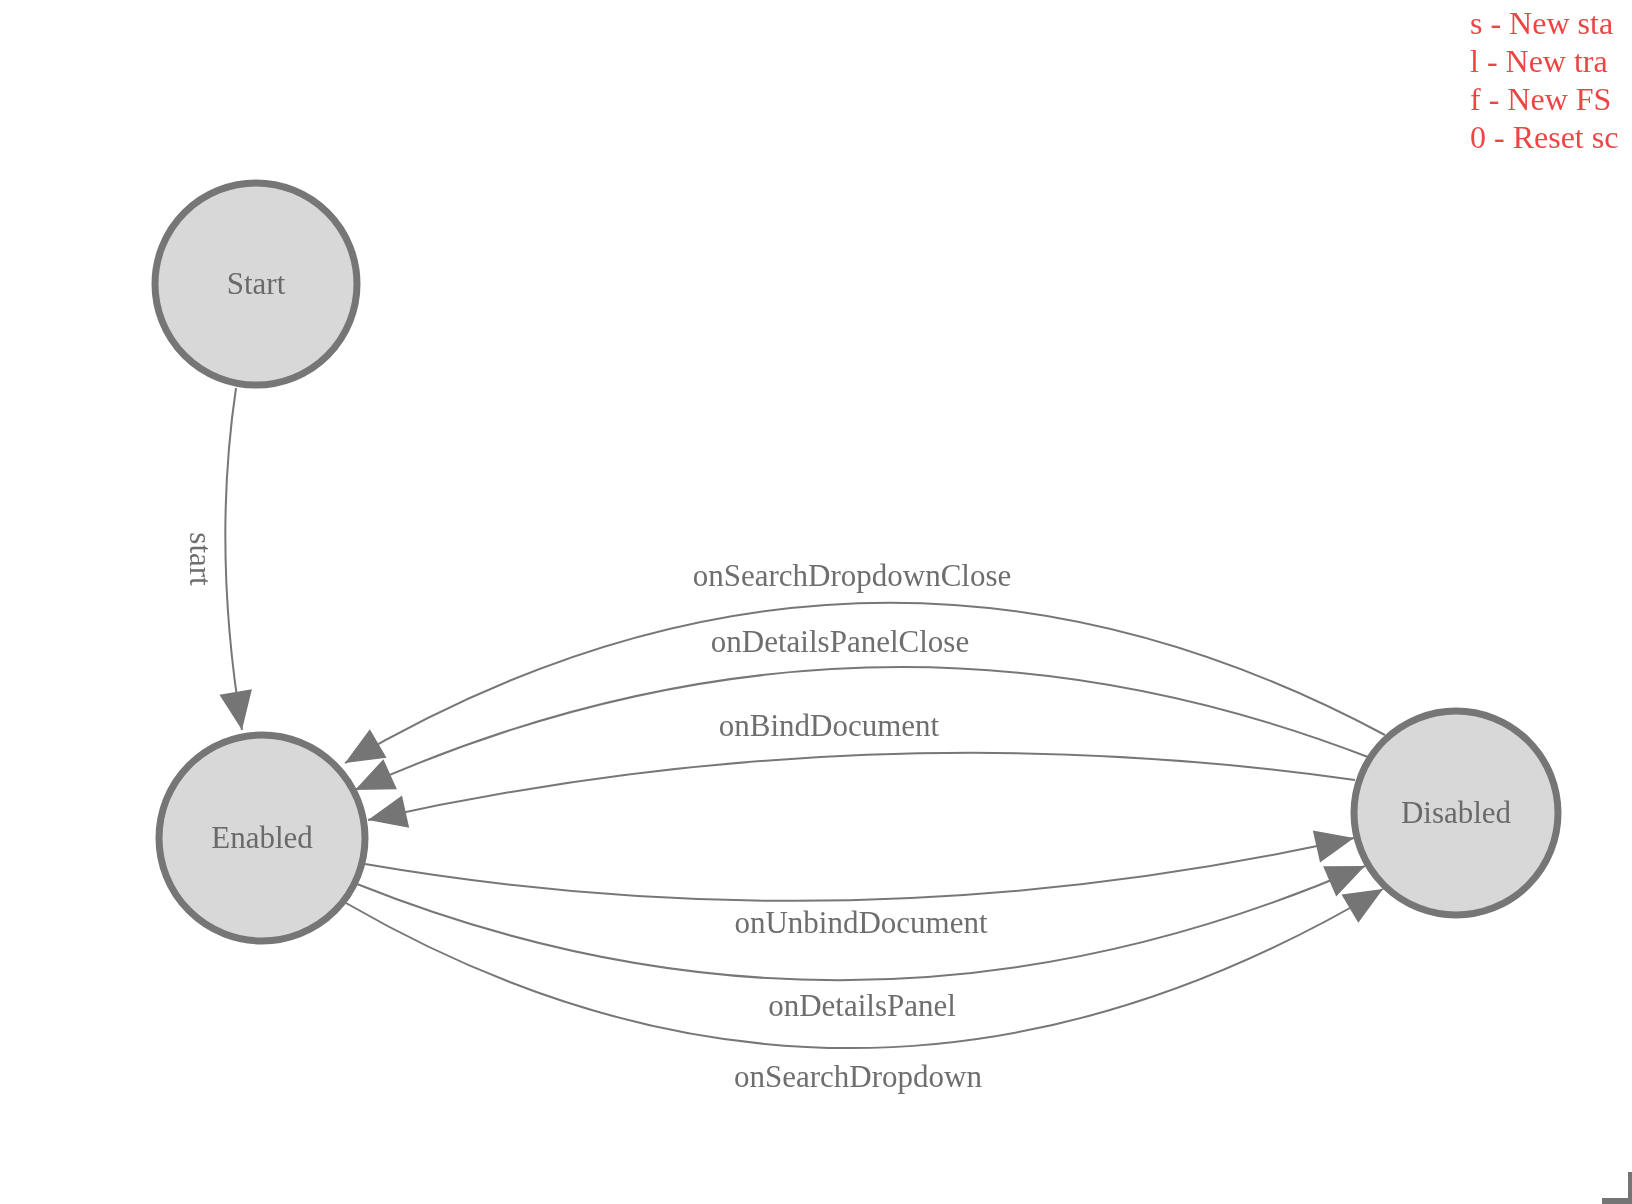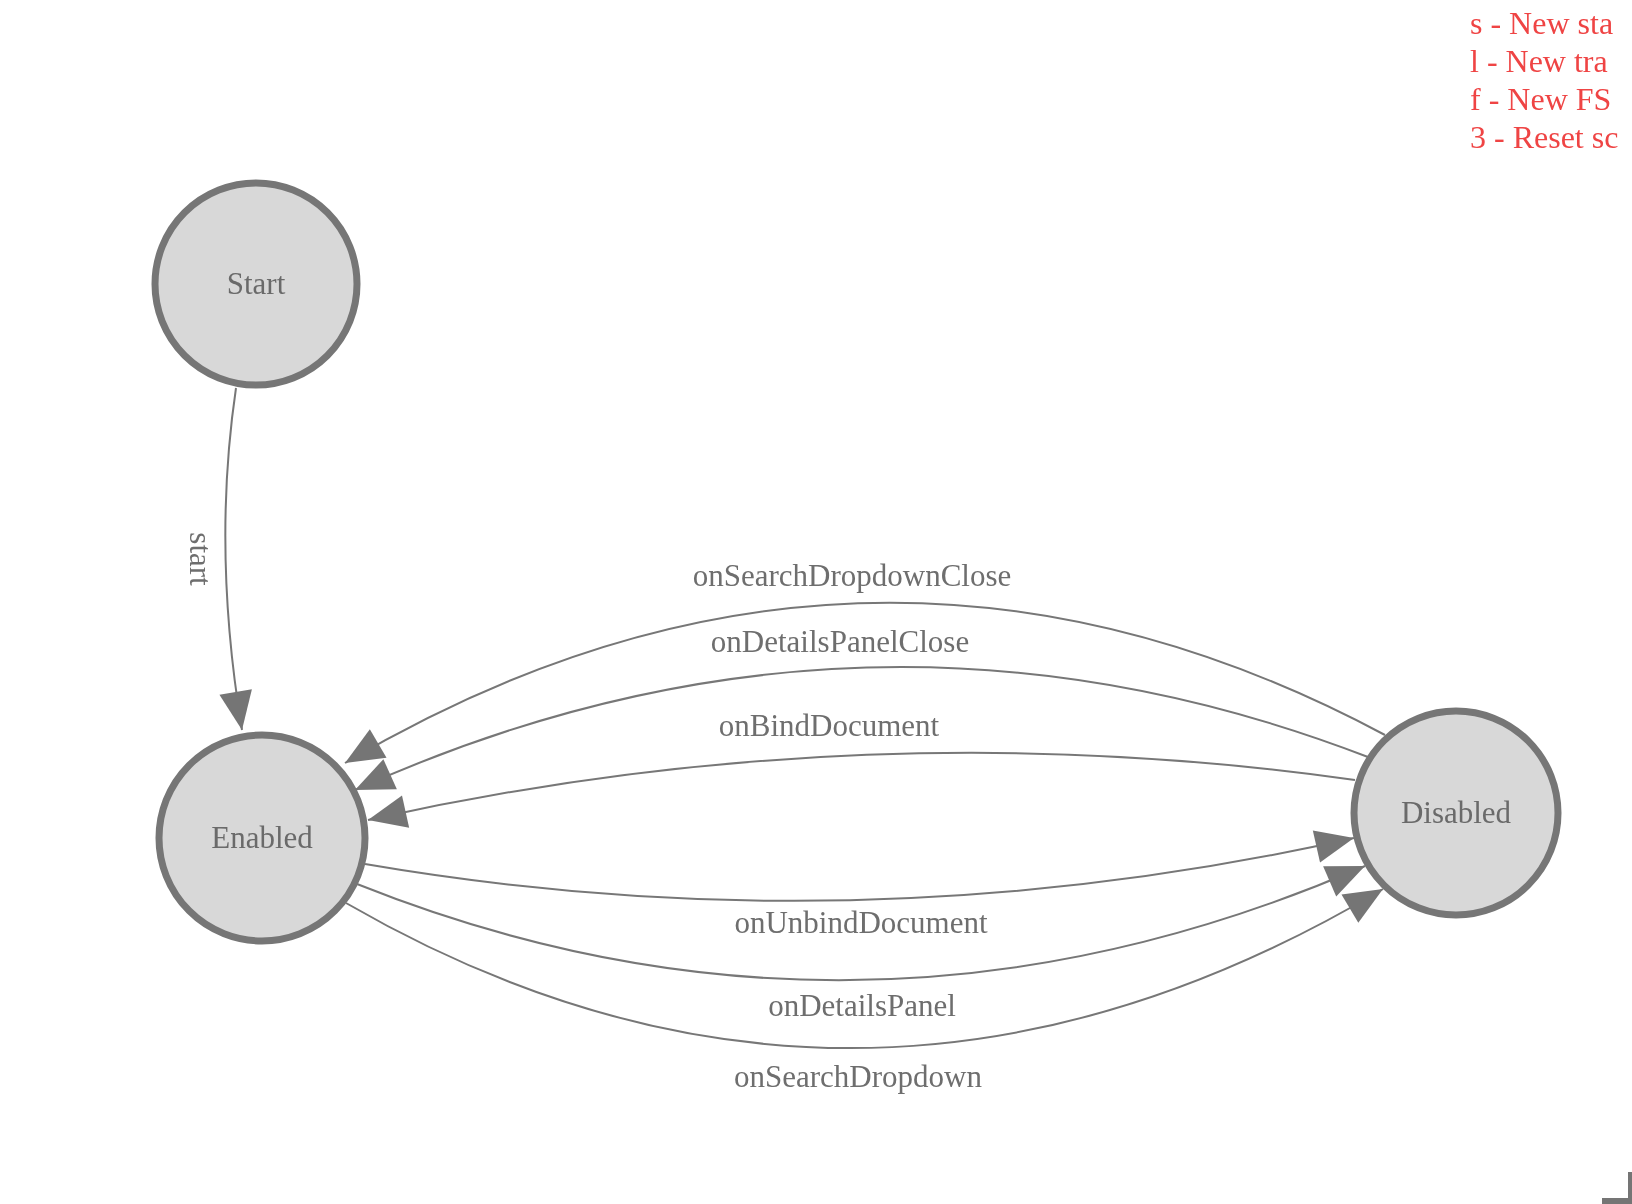--- a/index.html
+++ b/index.html
@@ -89,19 +89,19 @@
     <text class="edge-label" x="829" y="736">onBindDocument</text>
     <text class="edge-label" x="861" y="933">onUnbindDocument</text>
     <text class="edge-label" x="862" y="1016">onDetailsPanel</text>
     <text class="edge-label" x="858" y="1087">onSearchDropdown</text>
   </svg>
 
   <div id="legend">
     <span>s - New sta</span>
     <span>l - New tra</span>
     <span>f - New FS</span>
-    <span>3 - Reset sc</span>
+    <span>0 - Reset sc</span>
   </div>
 
   <div class="corner-bar" id="corner-bar-v"></div>
   <div class="corner-bar" id="corner-bar-h"></div>
 
 </div>
 
 </body></html>

